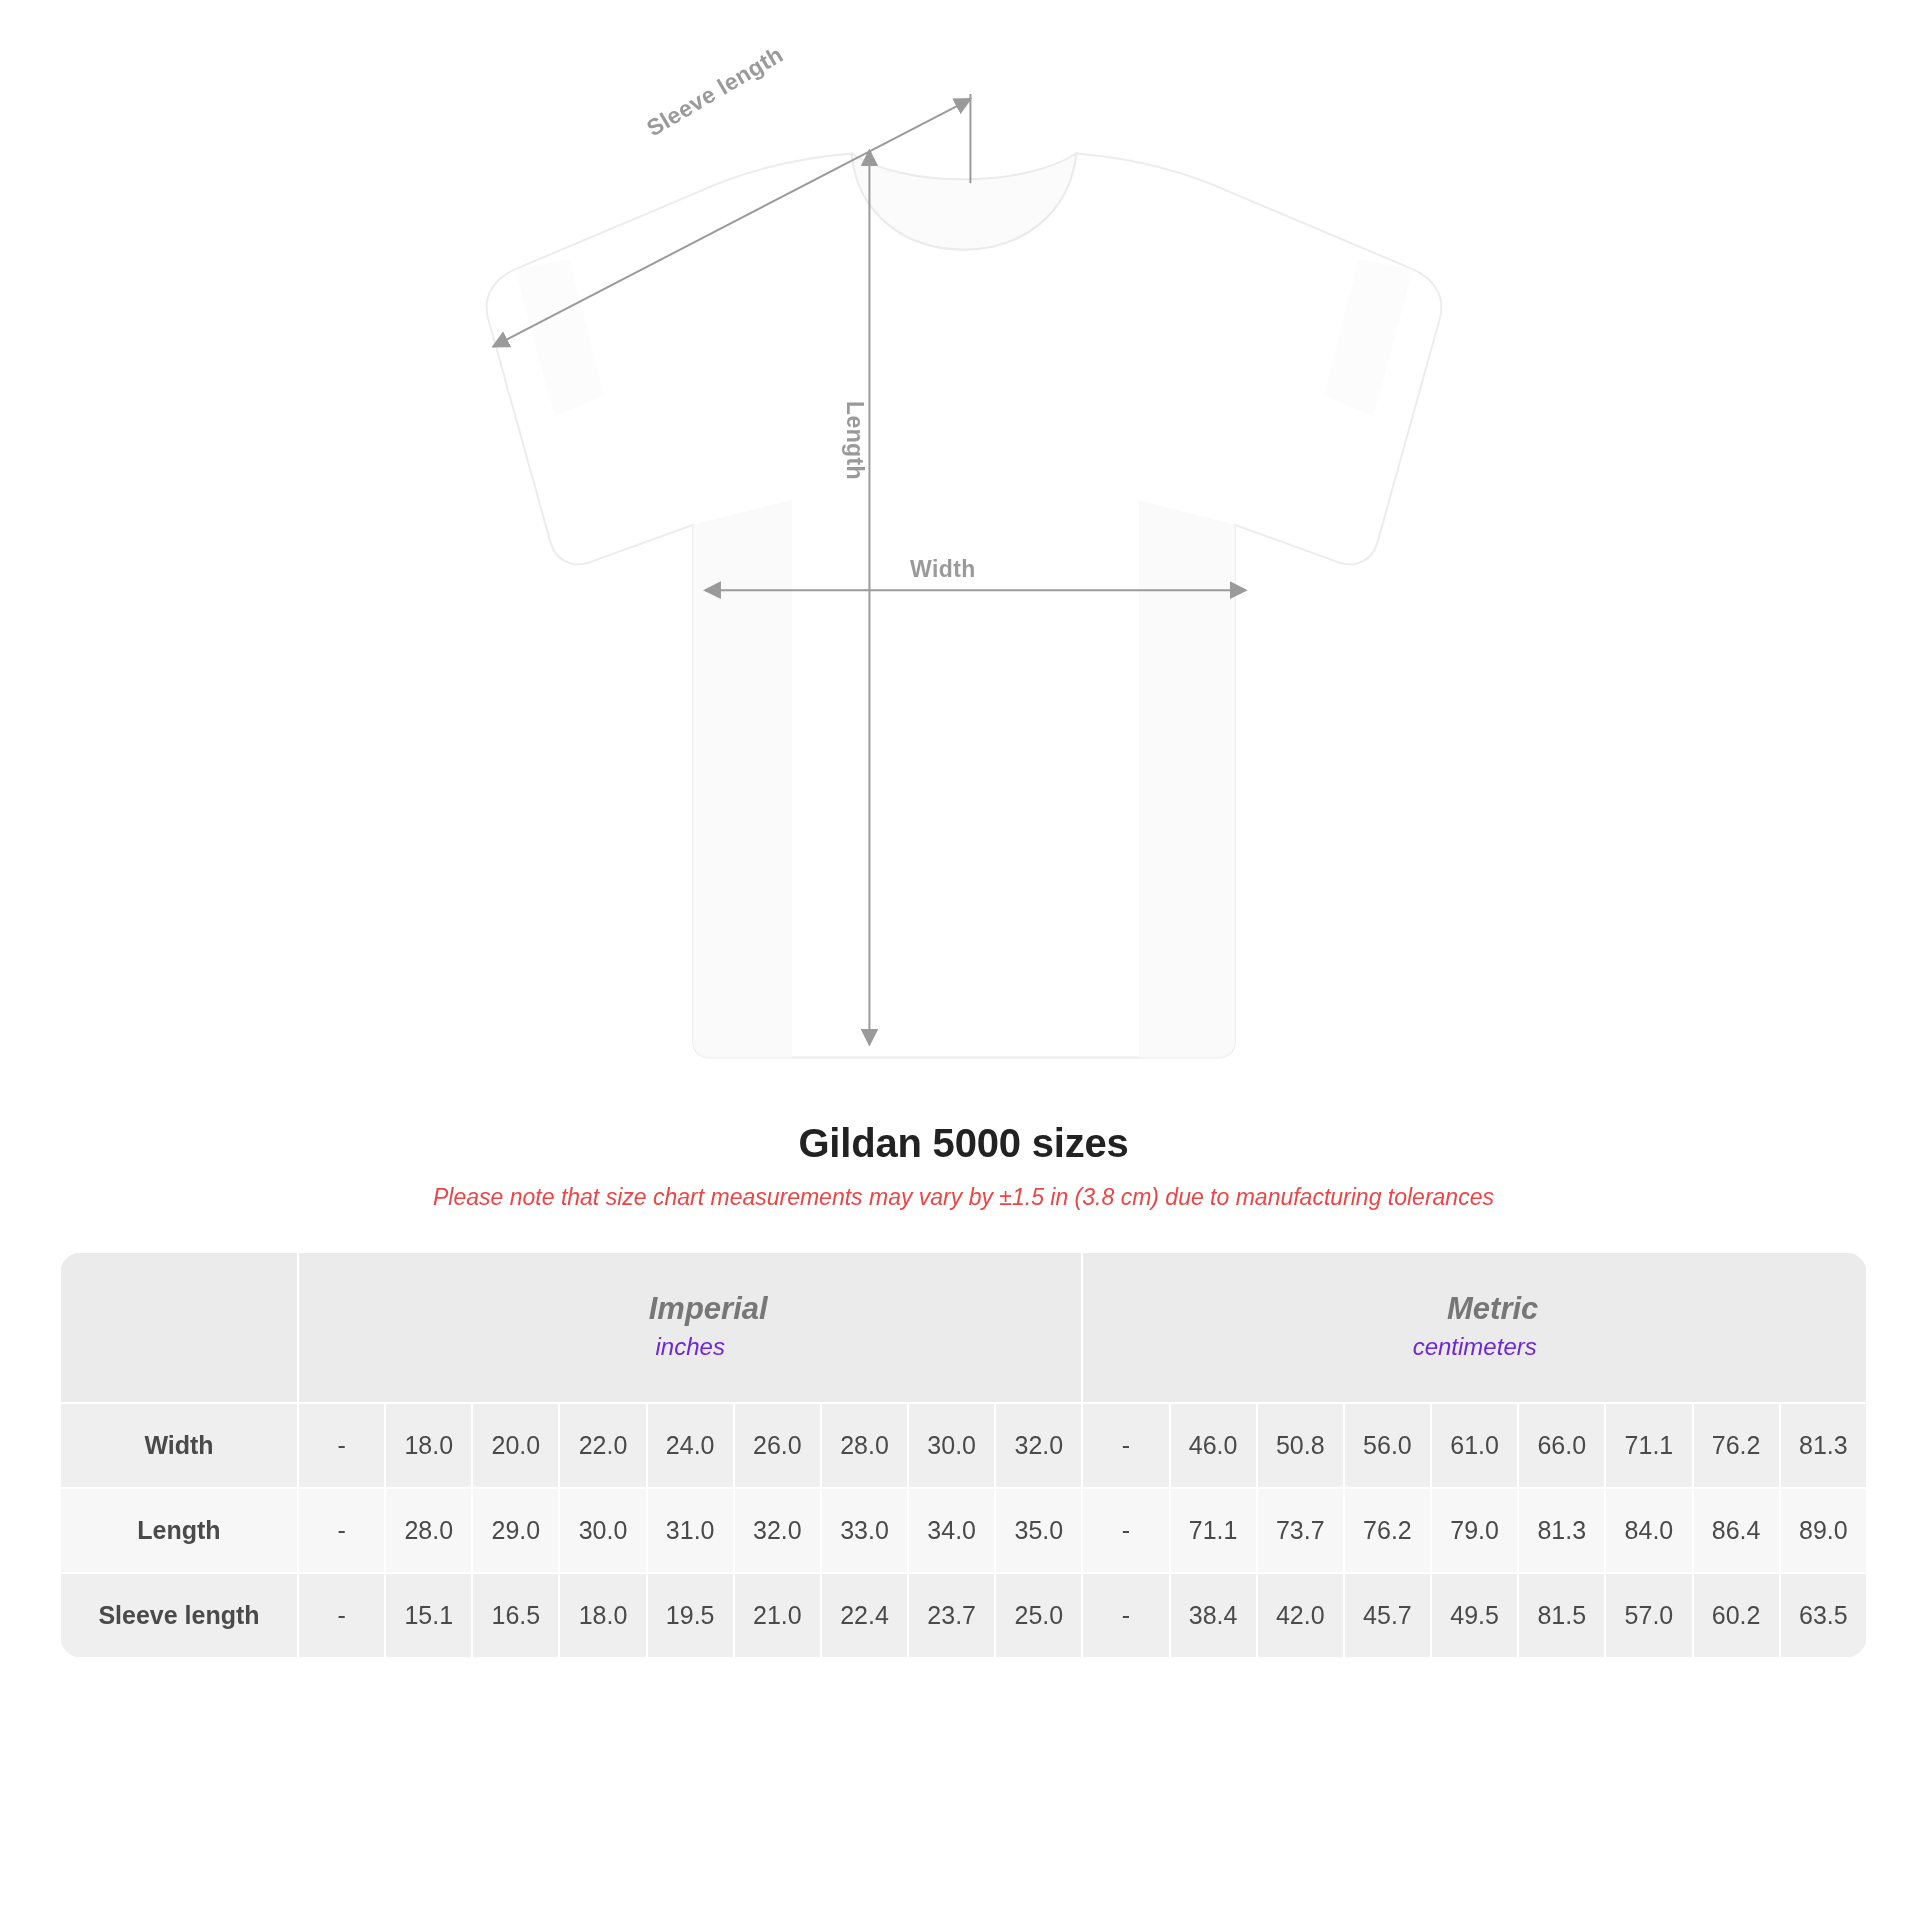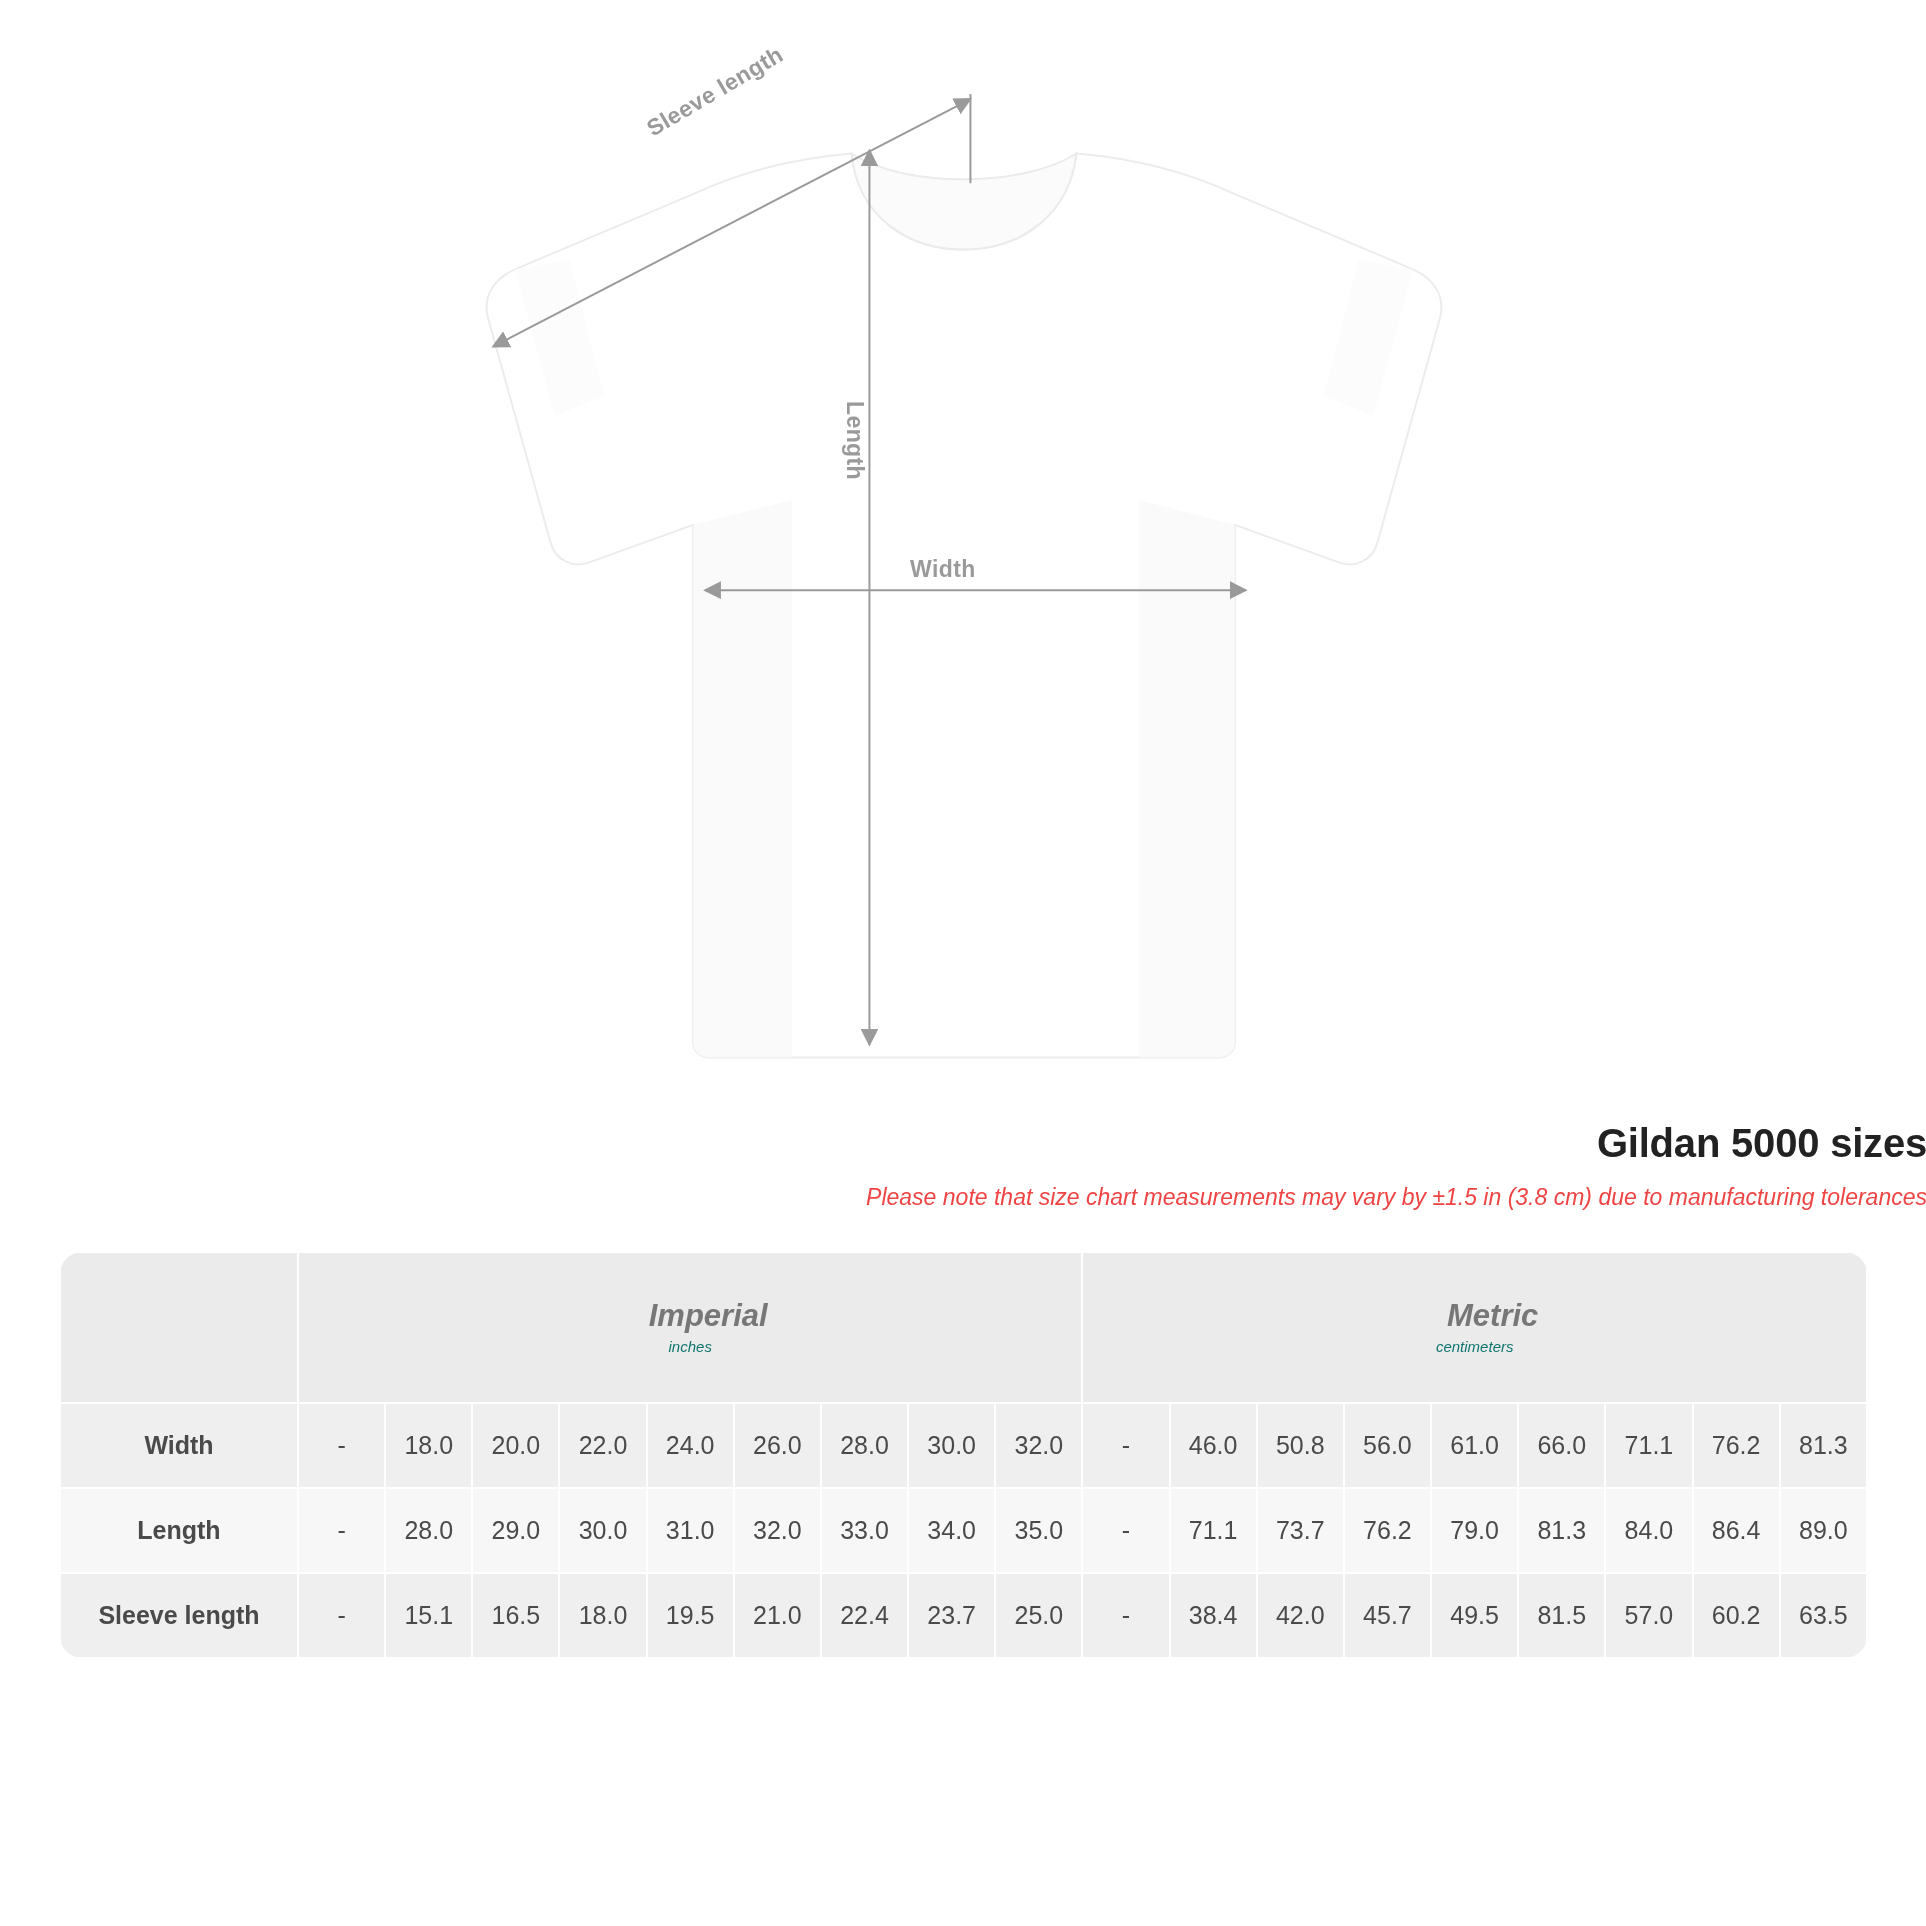--- a/index.html
+++ b/index.html
@@ -52,21 +52,21 @@
     transform: rotate(90deg);
     transform-origin: left top;
   }
   .dim-label.width {
     left: 910px;
     top: 556px;
   }
 
   
   .title-block {
-    text-align: right;
+    text-align: center;
     margin-top: 12px;
   }
   .chart-title {
     font-size: 40px;
     font-weight: bold;
     color: #222222;
     margin: 0 0 18px 0;
     letter-spacing: -0.2px;
   }
   .chart-note {
@@ -105,23 +105,23 @@
   }
   .unit-name {
     font-size: 31px;
     font-weight: bold;
     font-style: italic;
     color: #777777;
     line-height: 1.25;
     padding-left: 36px;
   }
   .unit-sub {
-    font-size: 15px;
+    font-size: 24px;
     font-style: italic;
-    color: #0f766e;
+    color: #6d28d9;
     line-height: 1.5;
   }
   .corner-cell {
     background: #ebebeb !important;
   }
   .head-row td {
     background: #ffffff !important;
     font-weight: bold;
     color: #5c5c5c;
     font-size: 26px;

